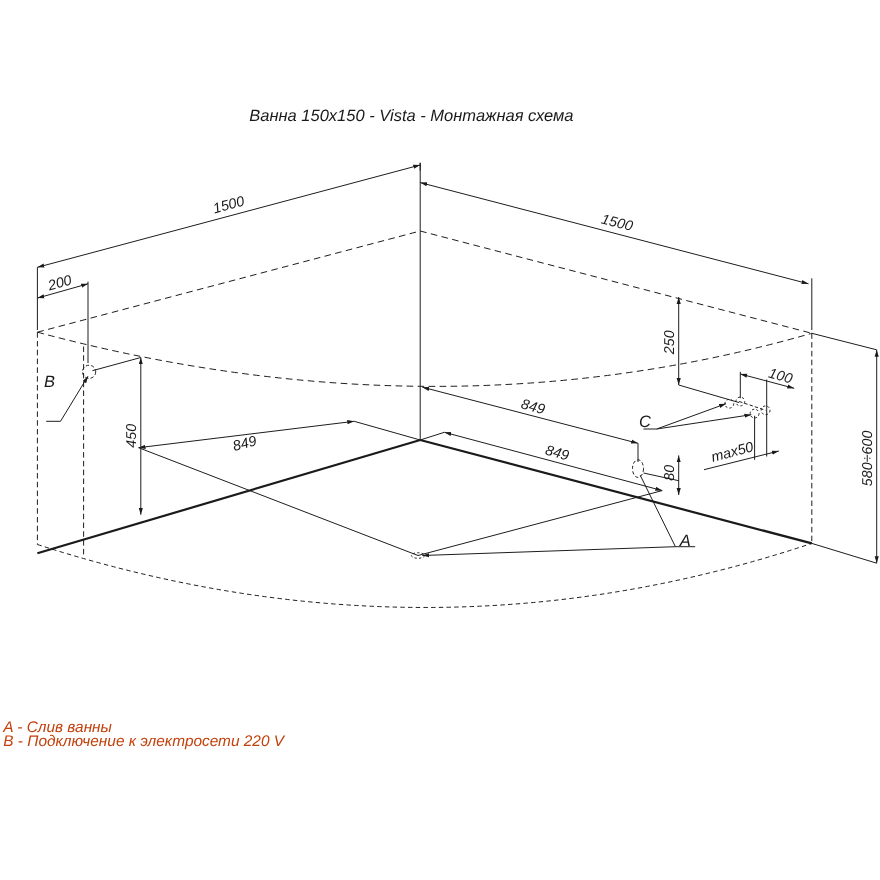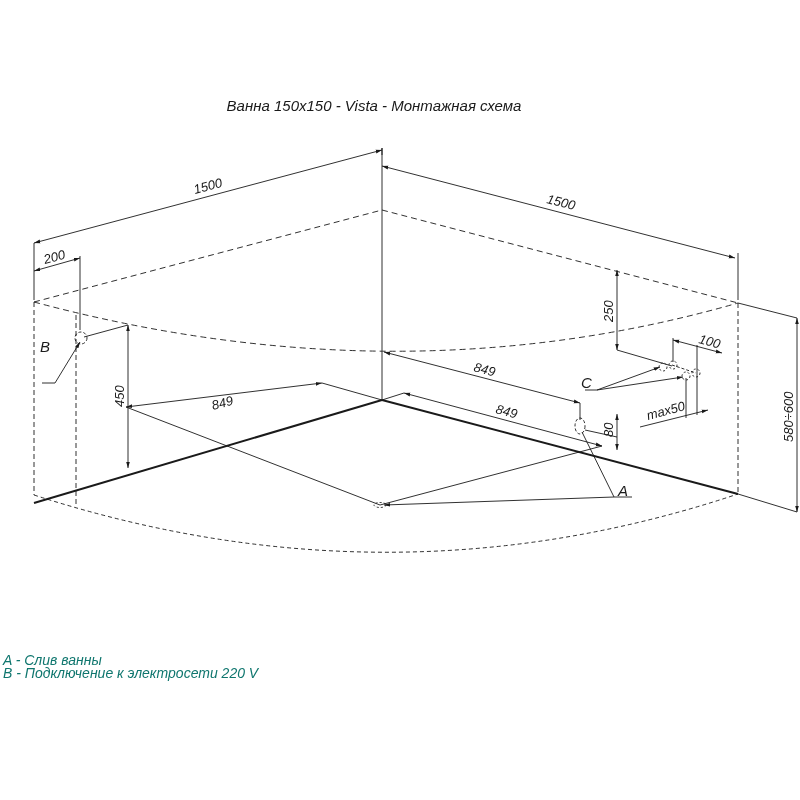--- a/index.html
+++ b/index.html
@@ -1,21 +1,21 @@
 <!DOCTYPE html>
 <html><head>
 <meta charset="utf-8">
 <style>
   html, body { margin: 0; padding: 0; background: #ffffff; }
   body { width: 800px; height: 800px; position: relative; overflow: hidden; font-family: "Liberation Sans", sans-serif; }
   .title { position: absolute; left: 0; width: 748px; top: 97px; text-align: center; font-style: italic; font-size: 15px; color: #1a1a1a; }
   svg { position: absolute; left: 0; top: 0; }
   .dim { font-family: "Liberation Sans", sans-serif; font-style: italic; font-size: 13px; fill: #1a1a1a; }
   .lbl { font-family: "Liberation Sans", sans-serif; font-style: italic; font-size: 15px; fill: #1a1a1a; }
-  .legend { position: absolute; left: 3px; top: 654px; font-style: italic; font-size: 14px; line-height: 13px; color: #0f766e; }
+  .legend { position: absolute; left: 3px; top: 654px; font-style: italic; font-size: 14px; line-height: 13px; color: #c2410c; }
   .legend div { white-space: nowrap; }
 </style>
 </head>
 <body>
 
 <div class="title">Ванна 150x150 - Vista - Монтажная схема</div>
 
 <svg width="800" height="800" viewBox="0 0 800 800">
   <defs>
     <marker id="ar" viewBox="0 0 10 10" refX="10" refY="5" markerWidth="7" markerHeight="7" orient="auto-start-reverse">

